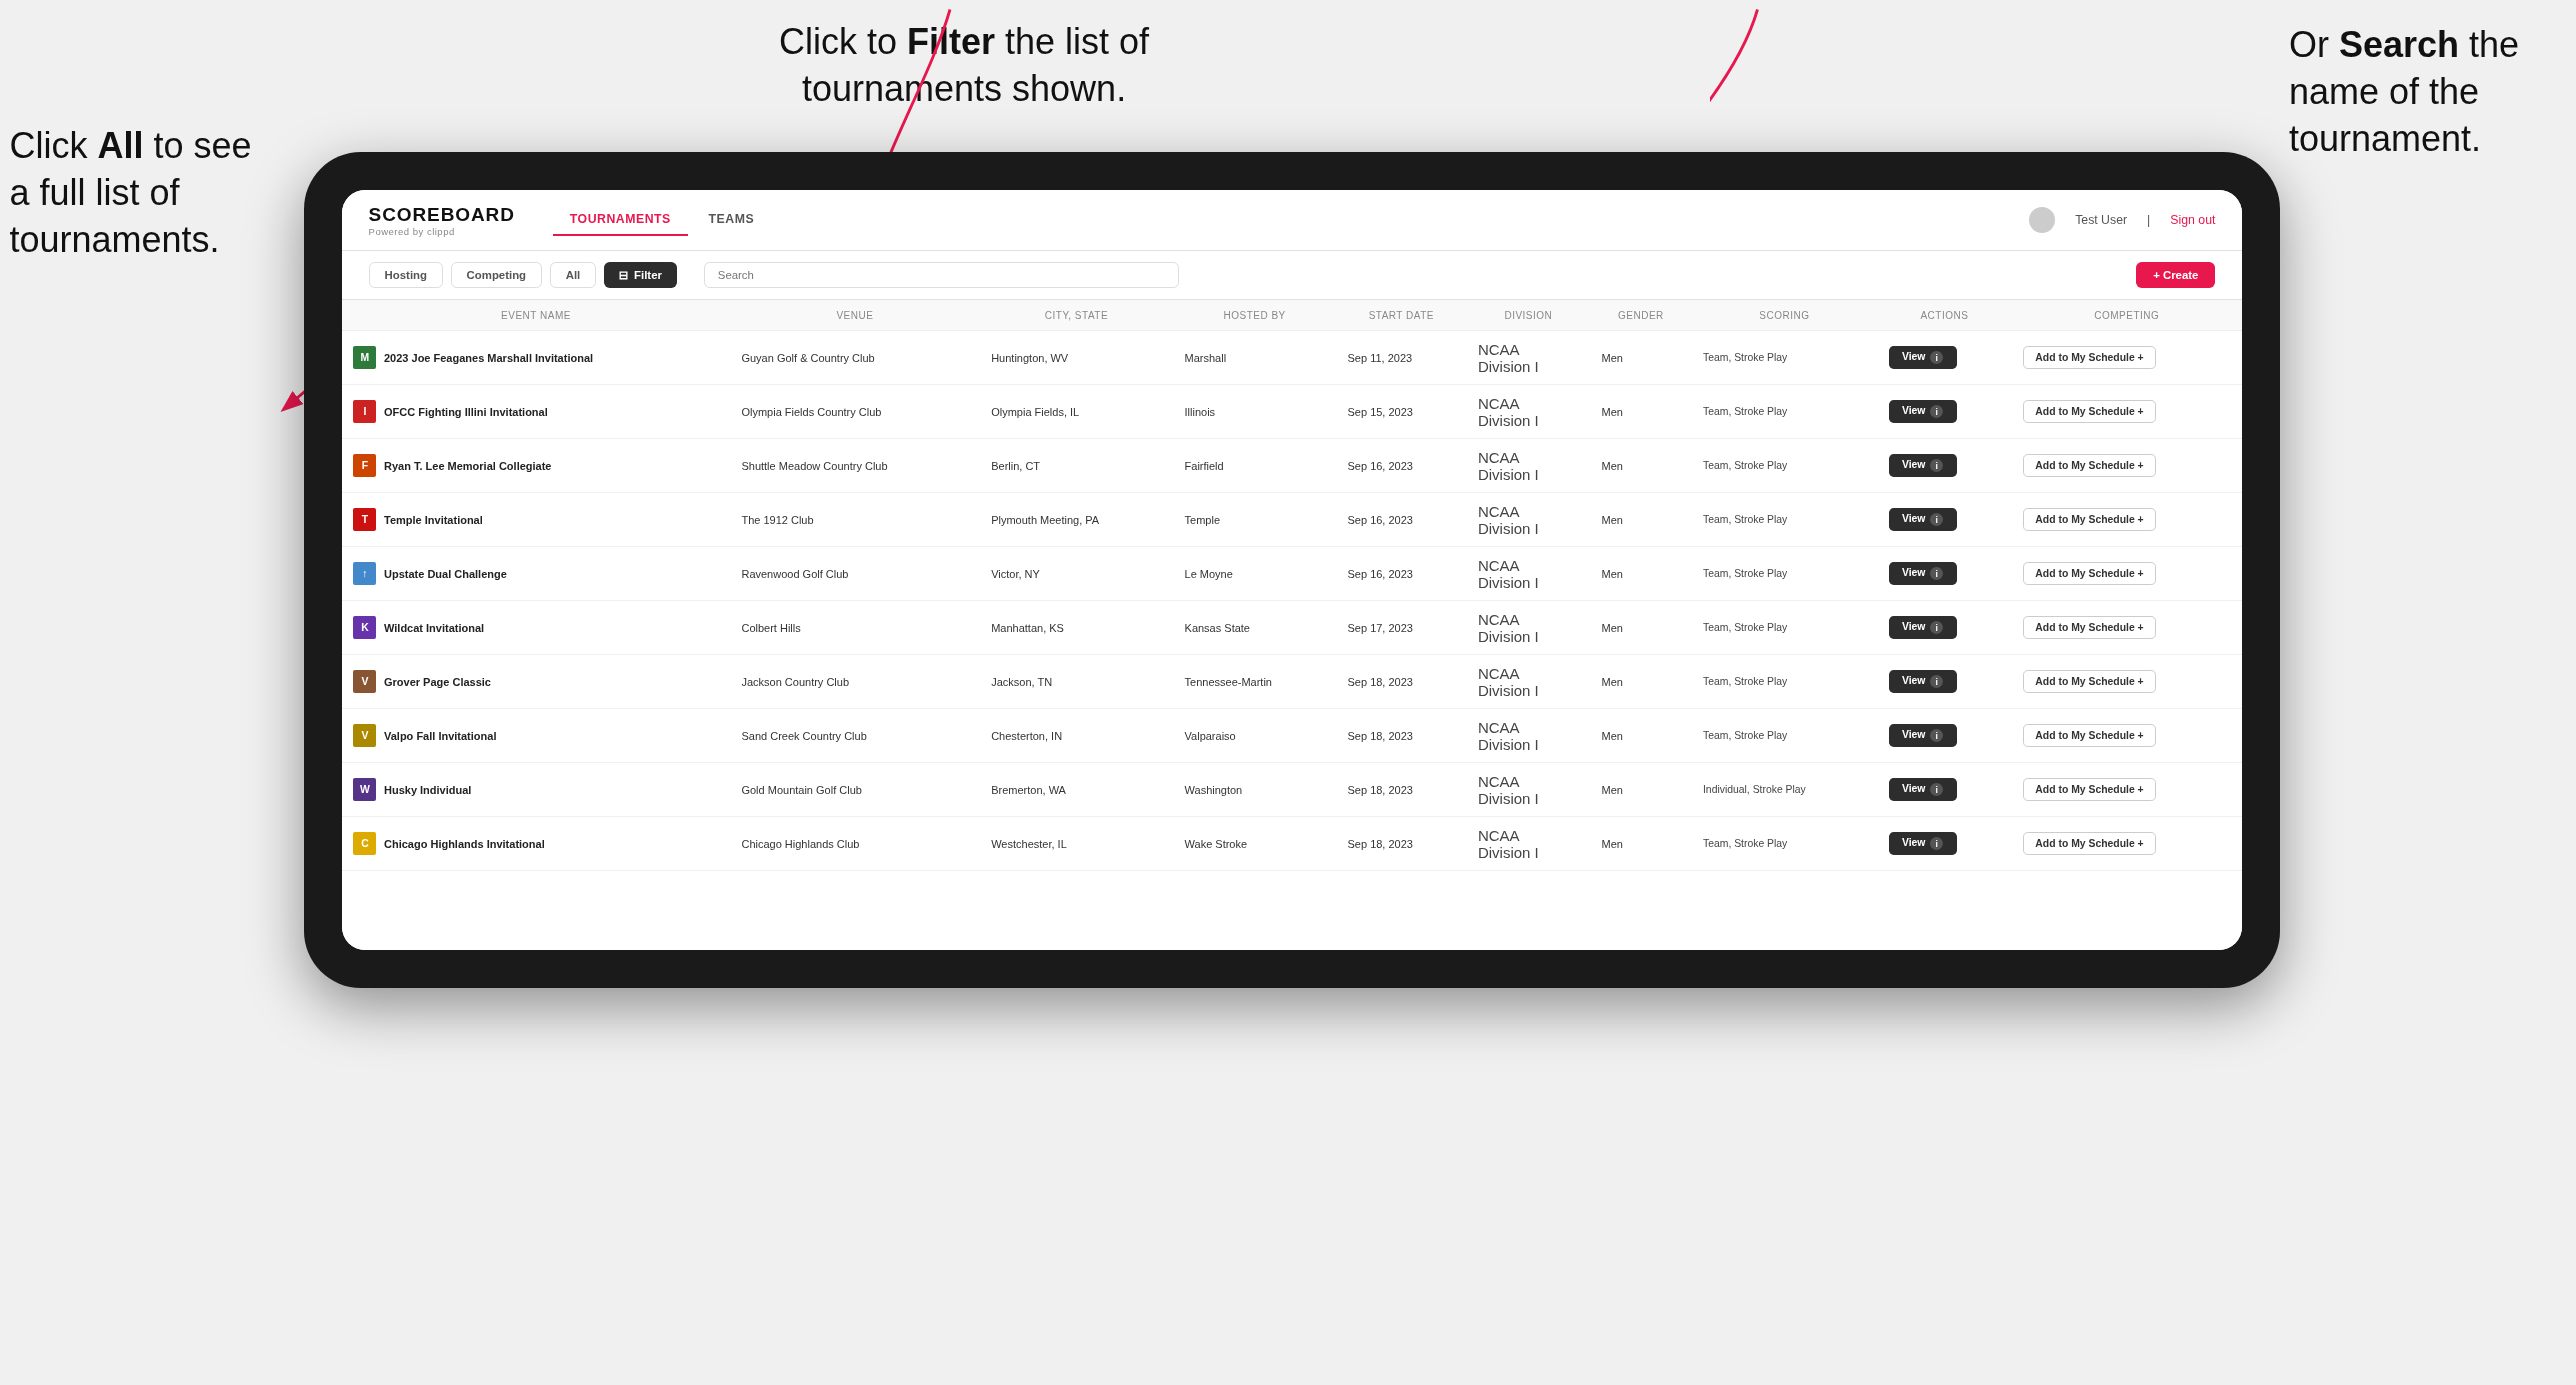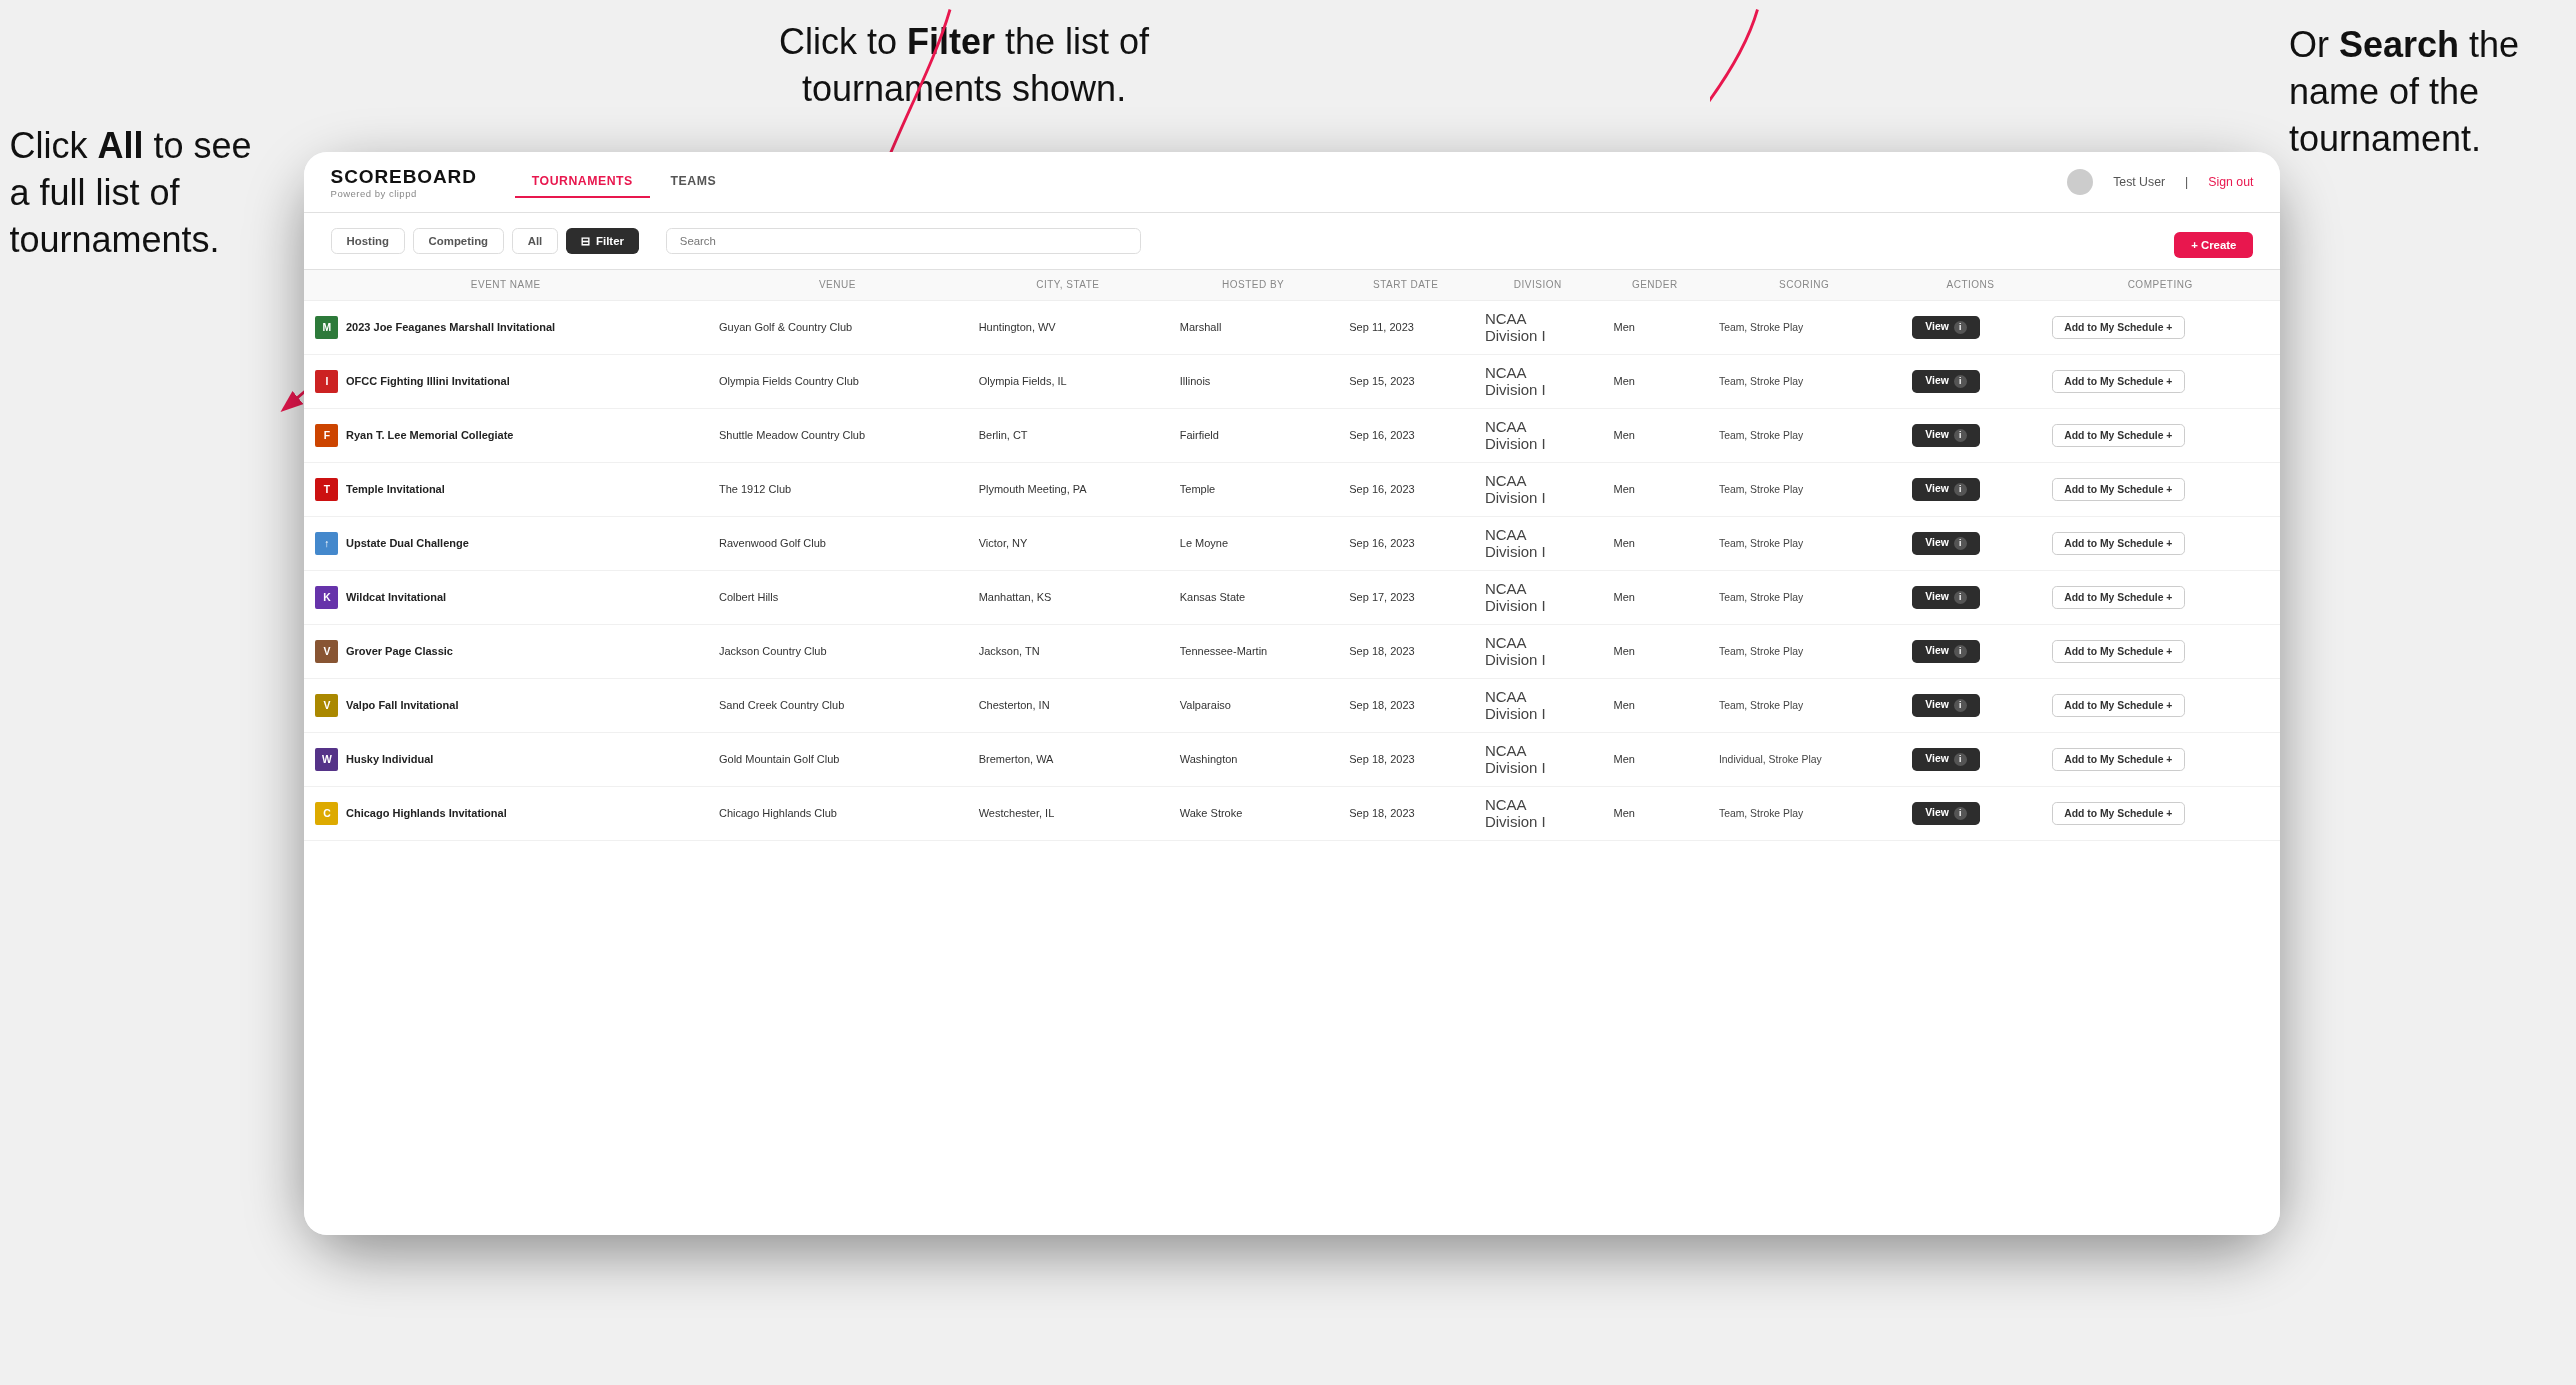--- a/index.html
+++ b/index.html
@@ -48,24 +48,25 @@
       position: absolute;
       pointer-events: none;
     }
 
     
     .tablet-frame {
       position: absolute;
       top: 152px;
       left: 304px;
       width: 1976px;
-      height: 1083px;
+      height: 836px;
       background: #1a1a1a;
       border-radius: 57px;
       box-shadow: 0 19px 57px rgba(0,0,0,0.4);
+      padding: 38px;
     }
 
     .tablet-screen {
       width: 100%;
       height: 100%;
       background: #f4f6f8;
       border-radius: 23px;
       overflow: hidden;
       display: flex;
       flex-direction: column;
@@ -185,21 +186,20 @@
     .create-btn {
       padding: 6.6px 17px;
       font-size: 11.4px;
       font-weight: 700;
       background: #e8174e;
       color: #fff;
       border: none;
       border-radius: 5.7px;
       cursor: pointer;
       margin-left: auto;
-      margin-top: 8px;
     }
 
     
     .table-container {
       flex: 1;
       overflow-y: auto;
       background: #fff;
     }
 
     table {

